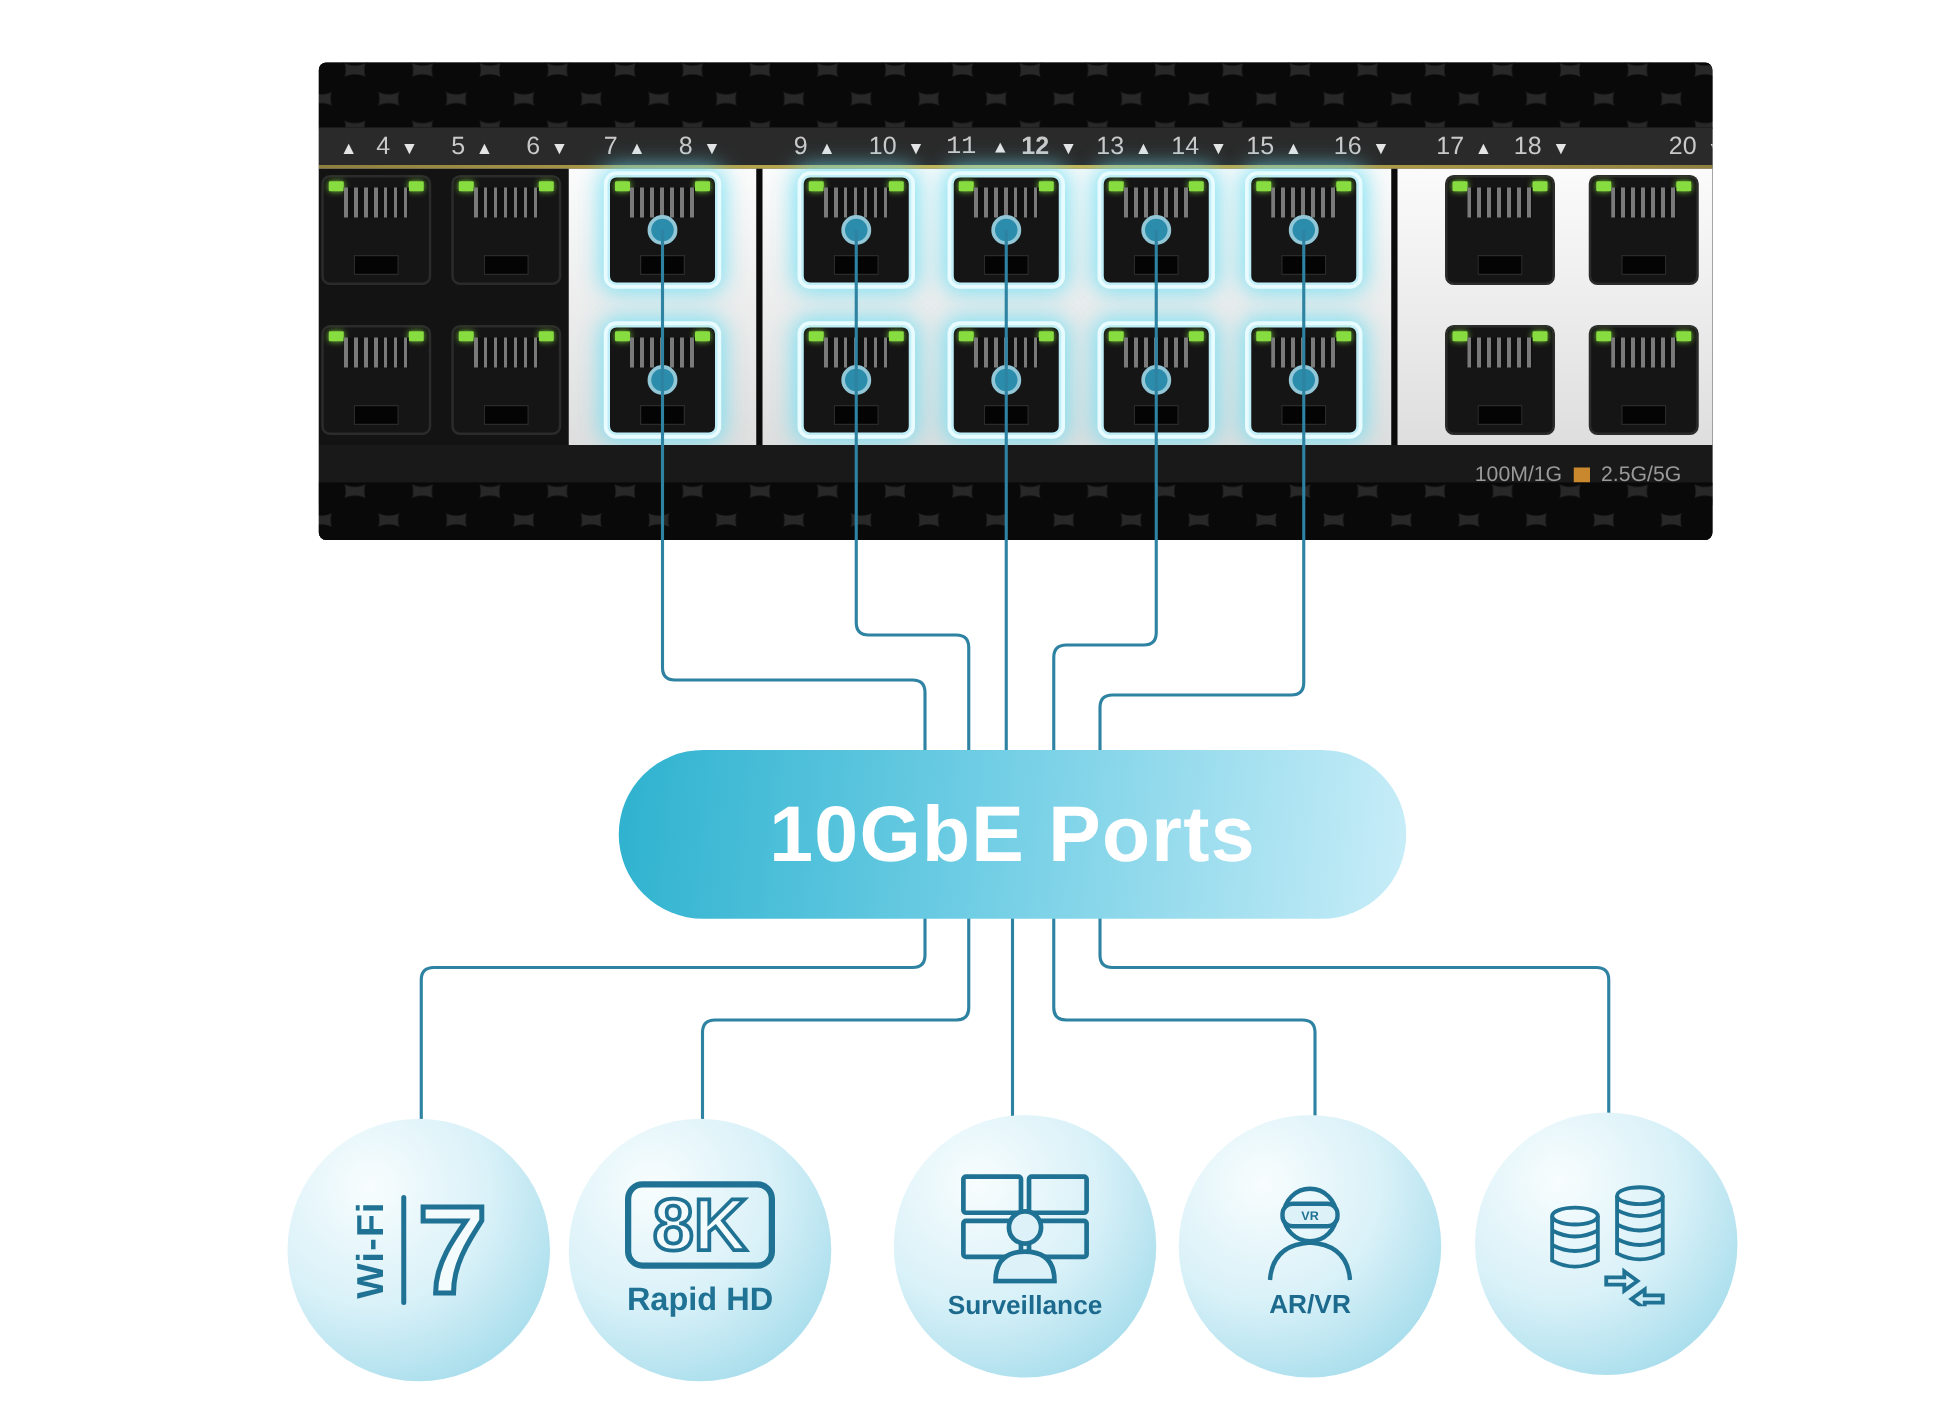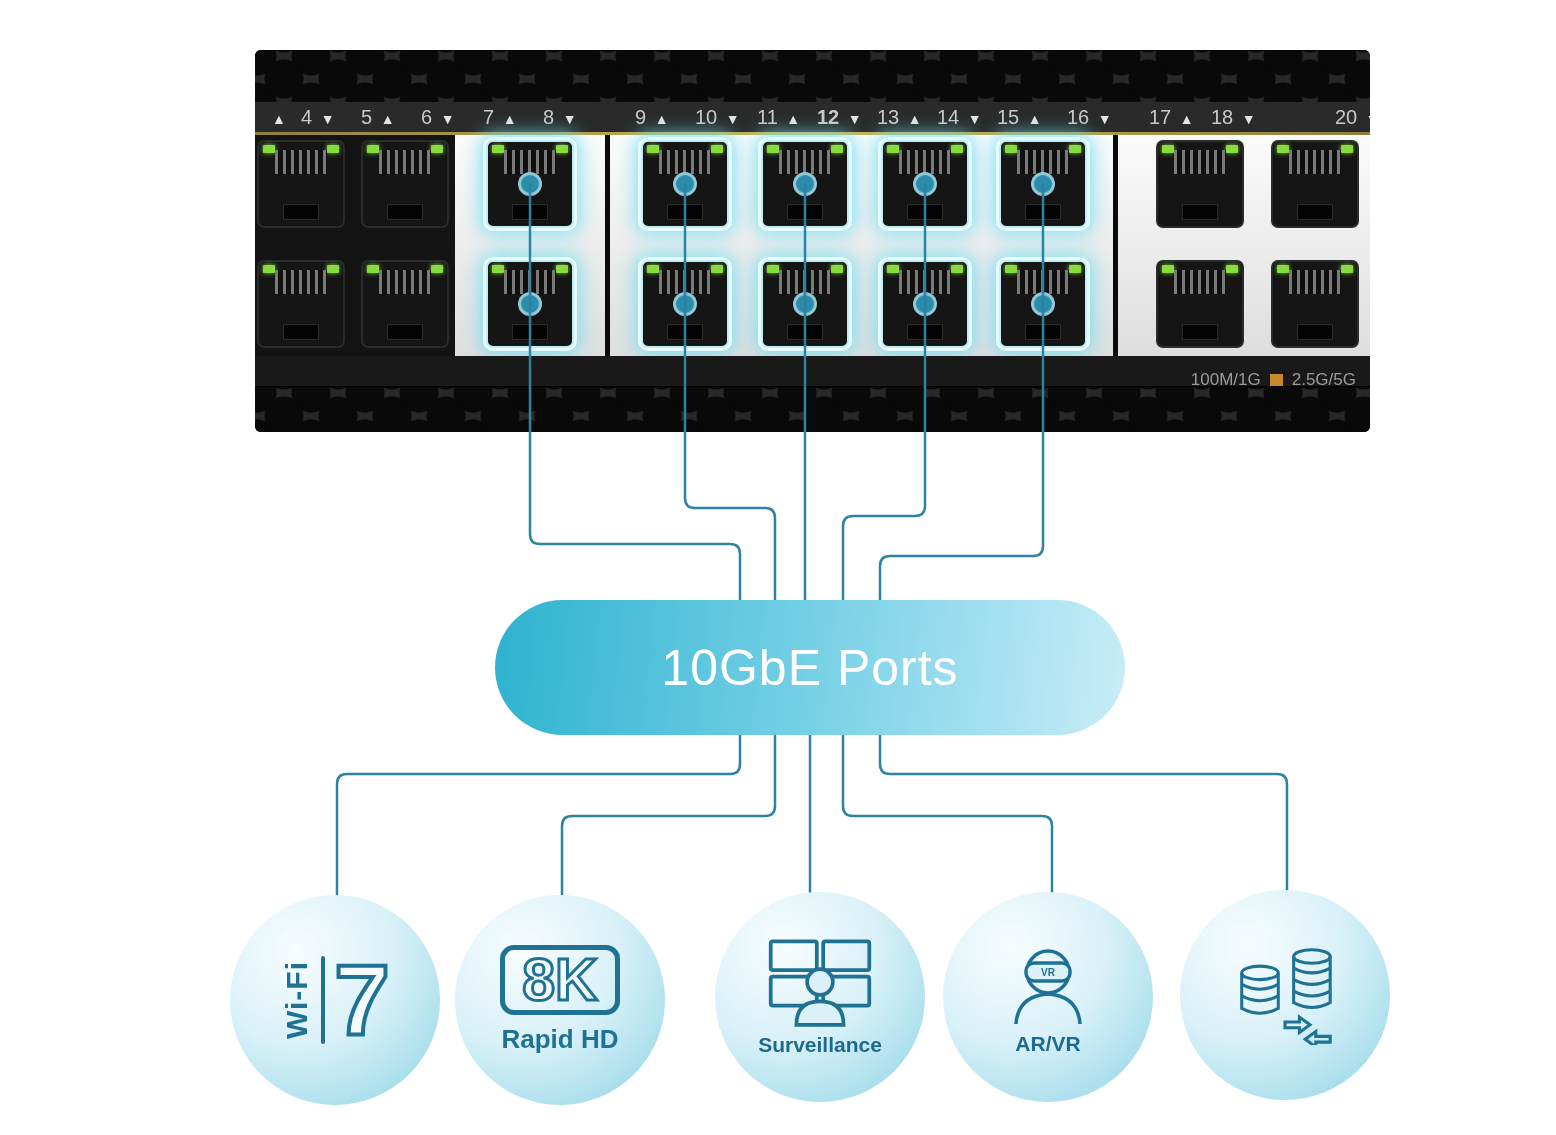--- a/index.html
+++ b/index.html
@@ -32,33 +32,33 @@
         background:repeating-linear-gradient(90deg,#7a7a7a 0 3px,#101010 3px 8px);}
   .jack .notch{position:absolute;left:50%;transform:translateX(-50%);bottom:6px;width:34px;height:14px;
         background:#040404;border:1px solid #2b2b2b;}
   .led{position:absolute;top:3px;width:12px;height:8px;background:#87dd3f;border-radius:1px;
        box-shadow:0 0 5px rgba(135,221,63,.9);}
   .ll{left:4px}.lr{right:4px}
   .glow{box-shadow:0 0 0 3px #e8fbff, 0 0 18px 6px rgba(110,222,242,.85);border-color:#bfeef8;}
   .dot{position:absolute;left:50%;top:50%;transform:translate(-50%,-50%);width:18px;height:18px;
        border-radius:50%;background:#2b8cab;border:3px solid rgba(230,248,252,.55);box-sizing:content-box;}
   .legendstrip{position:absolute;left:0;right:0;top:306px;height:48px;background:#191919;
-       display:flex;align-items:center;justify-content:flex-end;gap:9px;padding-right:14px;
+       display:flex;align-items:center;justify-content:flex-end;gap:9px;padding-right:25px;
        box-sizing:border-box;color:#9a9a9a;font-size:17px;}
   .legendstrip .sq{display:inline-block;width:13px;height:13px;background:#c9872e;}
 
   
   .connectors{position:absolute;left:0;top:0;width:1556px;height:1135px;z-index:2;pointer-events:none;}
   .connectors path{fill:none;stroke:#2e82a2;stroke-width:2.5;}
 
   
   .pill{position:absolute;left:495px;top:600px;width:630px;height:135px;border-radius:68px;
         background:linear-gradient(96deg,#2eb2cf 0%,#6ecde4 45%,#c8edf8 100%);
         display:flex;align-items:center;justify-content:center;z-index:3;}
-  .pill span{font-size:50px;font-weight:400;color:#ffffff;letter-spacing:1px;}
+  .pill span{font-size:63px;font-weight:700;color:#ffffff;letter-spacing:1px;}
 
   
   .circle{position:absolute;width:210px;height:210px;border-radius:50%;z-index:3;
         background:radial-gradient(circle at 32% 26%, #f8fdfe 0%, #d9f1f8 45%, #8ed3e6 100%);
         display:flex;flex-direction:column;align-items:center;justify-content:center;gap:5px;}
   .outline-text{color:#1f7293;font-weight:700;line-height:0.95;}
   @supports (-webkit-text-stroke: 2px #000){
     .outline-text{color:#f4fbfd;-webkit-text-stroke:4px #1f7293;}
     .k8-text.outline-text{-webkit-text-stroke:3px #1f7293;}
   }
@@ -82,21 +82,21 @@
     <div class="hex top"></div>
     <div class="numstrip" id="numstrip">
         <span class="pnum" style="left: 14px;"><i class="tri">▲</i></span>
         <span class="pnum" style="left: 46px;">4 <i class="tri">▼</i></span>
         <span class="pnum" style="left: 106px;">5 <i class="tri">▲</i></span>
         <span class="pnum" style="left: 166px;">6 <i class="tri">▼</i></span>
         <span class="pnum" style="left: 228px;">7 <i class="tri">▲</i></span>
         <span class="pnum" style="left: 288px;">8 <i class="tri">▼</i></span>
         <span class="pnum" style="left: 380px;">9 <i class="tri">▲</i></span>
         <span class="pnum" style="left: 440px;">10 <i class="tri">▼</i></span>
-        <span class="pnum" style="left: 502px;">11 <i class="tri">▲</i></span>
+        <span class="pnum" style="left: 502px; font-family: Liberation Mono, monospace;">11 <i class="tri">▲</i></span>
         <span class="pnum" style="left: 562px; font-weight: bold;">12 <i class="tri">▼</i></span>
         <span class="pnum" style="left: 622px;">13 <i class="tri">▲</i></span>
         <span class="pnum" style="left: 682px;">14 <i class="tri">▼</i></span>
         <span class="pnum" style="left: 742px;">15 <i class="tri">▲</i></span>
         <span class="pnum" style="left: 812px;">16 <i class="tri">▼</i></span>
         <span class="pnum" style="left: 894px;">17 <i class="tri">▲</i></span>
         <span class="pnum" style="left: 956px;">18 <i class="tri">▼</i></span>
         <span class="pnum" style="left: 1018px; margin-top: 39px;">19 <i class="tri">▲</i></span>
         <span class="pnum" style="left: 1080px;">20 <i class="tri">▼</i></span>
       </div>

